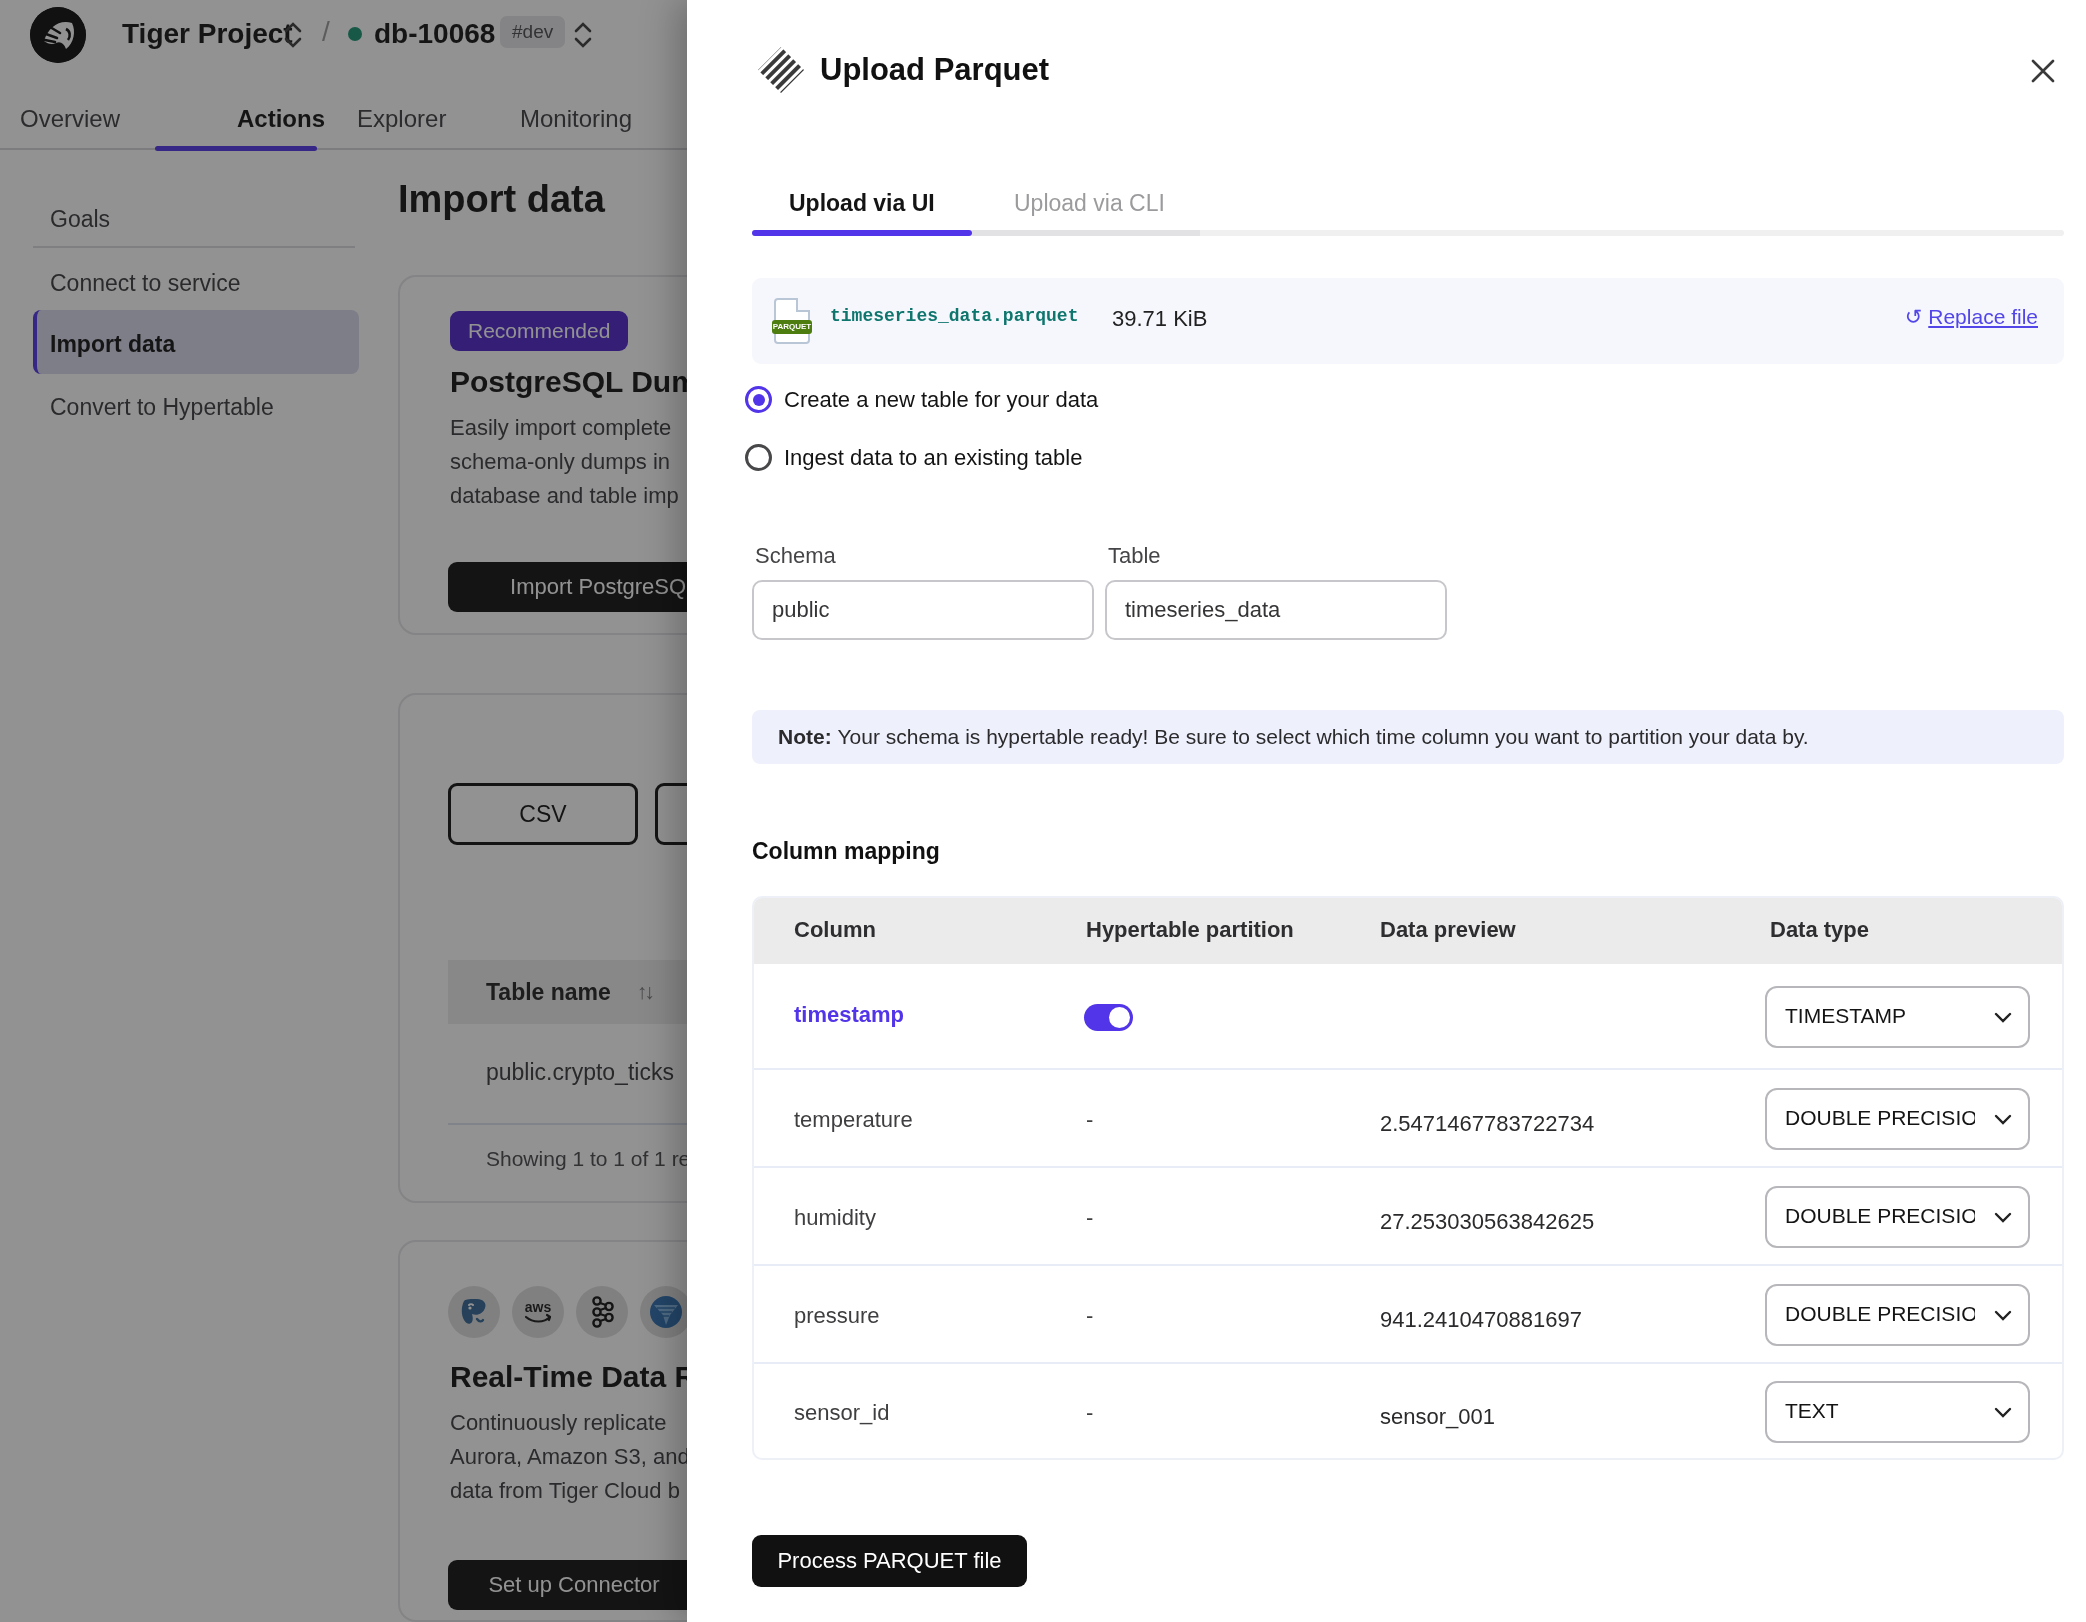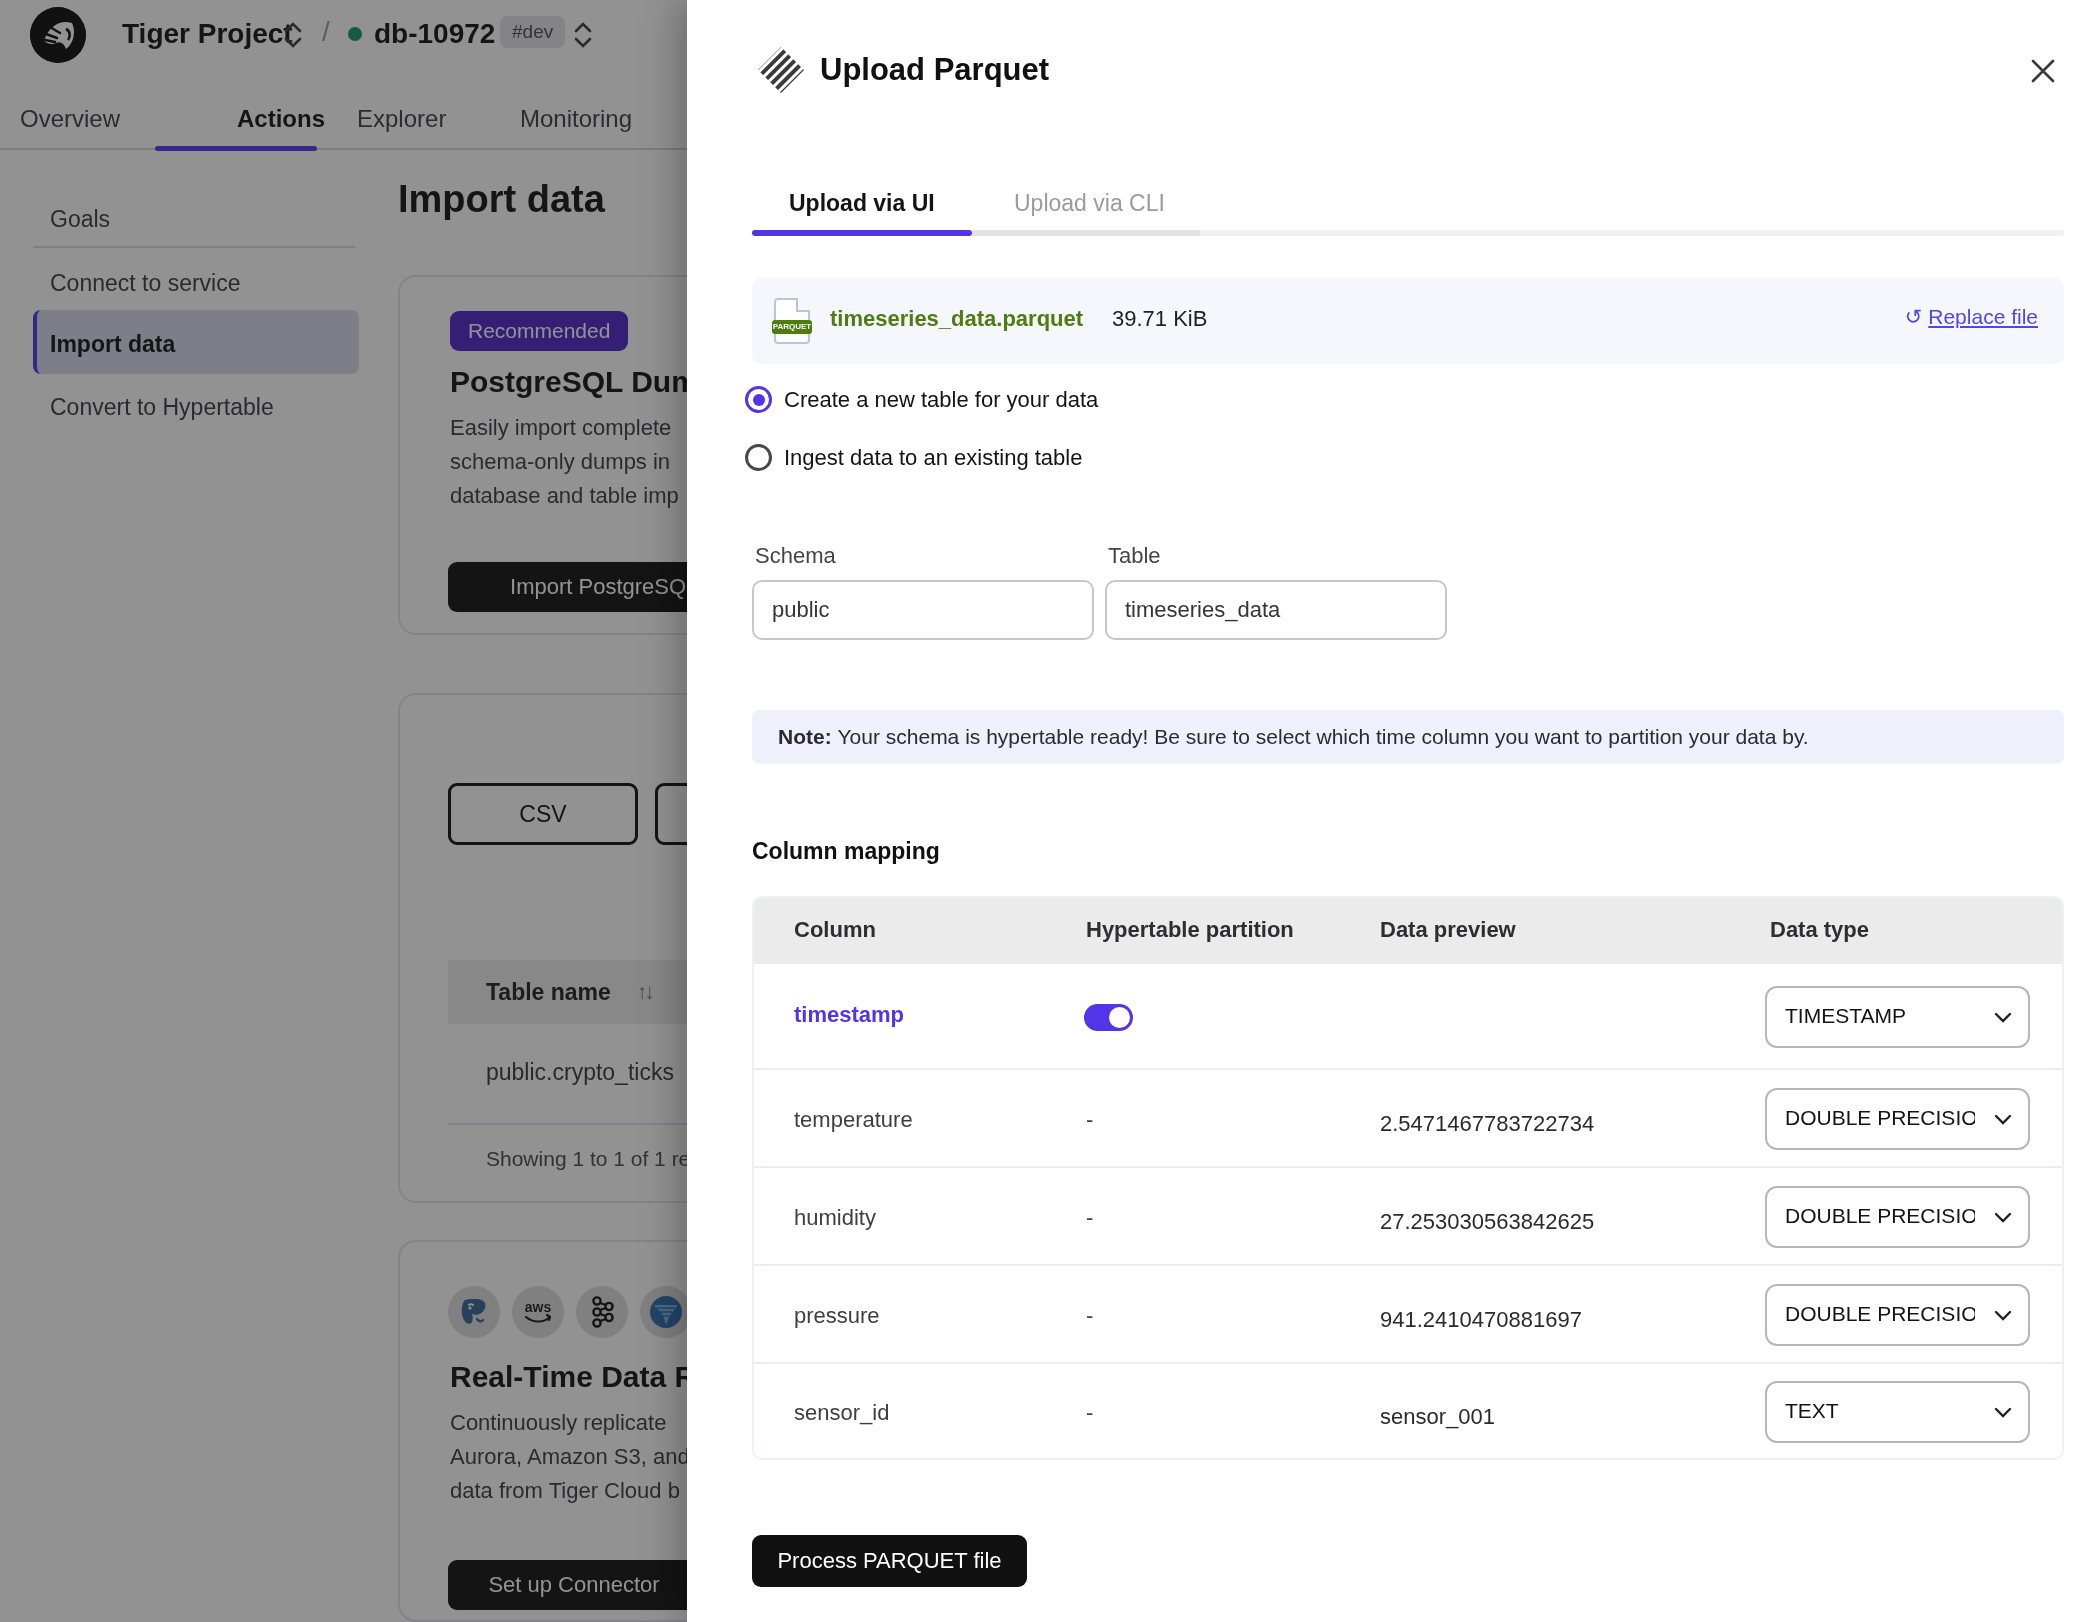--- a/index.html
+++ b/index.html
@@ -44,21 +44,21 @@
   .mtab { position:absolute; top:190px; font-size:23px; cursor:pointer; }
   .mtab.active { font-weight:700; color:#141414; }
   .mtab.idle { color:#9b9b9d; }
   .tabline-base { left:65px; top:230px; width:1312px; height:6px; background:#f0f0f1; border-radius:3px; }
   .tabline-gray { left:285px; top:230px; width:228px; height:6px; background:#e2e2e4; }
   .tabline-purple { left:65px; top:230px; width:220px; height:6px; background:#5235e8; border-radius:3px; }
   .file-row { left:65px; top:278px; width:1312px; height:86px; background:#f6f7fd; border-radius:9px; }
   .doc-ic { position:absolute; left:22px; top:20px; width:36px; height:46px; background:#fff; border:2px solid #b9c6d6; border-radius:4px; }
   .doc-ic::before { content:""; position:absolute; right:-2px; top:-2px; width:12px; height:12px; background:#f6f7fd; border-left:2px solid #b9c6d6; border-bottom:2px solid #b9c6d6; }
   .doc-band { position:absolute; left:-4px; top:20px; width:40px; height:14px; background:#4d7c0f; border-radius:3px; color:#fff; font-size:8px; font-weight:700; text-align:center; line-height:14px; letter-spacing:0; }
-  .file-name { position:absolute; left:78px; top:28px; font-size:22px; font-weight:700; color:#4d7c0f; }
+  .file-name { position:absolute; left:78px; top:28px; font-size:18px; font-weight:700; color:#0f766e;font-family:Liberation Mono, monospace; }
   .file-size { position:absolute; left:360px; top:28px; font-size:22px; color:#222; }
   .replace { position:absolute; right:26px; top:27px; font-size:21px; color:#5246e8; cursor:pointer; }
   .replace .txt { text-decoration:underline; }
   .replace .rot { display:inline-block; margin-right:6px; text-decoration:none; }
   .radio-row { position:absolute; left:58px; display:flex; align-items:center; gap:12px; cursor:pointer; }
   .rdot { width:27px; height:27px; border-radius:50%; }
   .rdot.on { border:3px solid #5235e8; position:relative; }
   .rdot.on::after { content:""; position:absolute; left:50%; top:50%; transform:translate(-50%,-50%); width:12px; height:12px; border-radius:50%; background:#5235e8; }
   .rdot.off { border:3px solid #48484a; }
   .radio-lbl { font-size:22px; color:#141414; }
@@ -99,21 +99,21 @@
     </div>
     <span class="crumb-project">Tiger Project</span>
     <span class="updown" style="left:282px">
       <svg width="22" height="30" viewBox="0 0 22 30">
           <path d="M4 11 L11 4 L18 11" fill="none" stroke="#3c3c3c" stroke-width="2.6" stroke-linecap="round"></path>
           <path d="M4 19 L11 26 L18 19" fill="none" stroke="#3c3c3c" stroke-width="2.6" stroke-linecap="round"></path>
         </svg>
     </span>
     <span class="crumb-slash">/</span>
     <span class="svc-dot"></span>
-    <span class="crumb-service">db-10972</span>
+    <span class="crumb-service">db-10068</span>
     <span class="env-badge">#dev</span>
     <span class="updown" style="left:572px">
       <svg width="22" height="30" viewBox="0 0 22 30">
           <path d="M4 11 L11 4 L18 11" fill="none" stroke="#3c3c3c" stroke-width="2.6" stroke-linecap="round"></path>
           <path d="M4 19 L11 26 L18 19" fill="none" stroke="#3c3c3c" stroke-width="2.6" stroke-linecap="round"></path>
         </svg>
     </span>
   </div>
 
   <div class="app-tabs">

